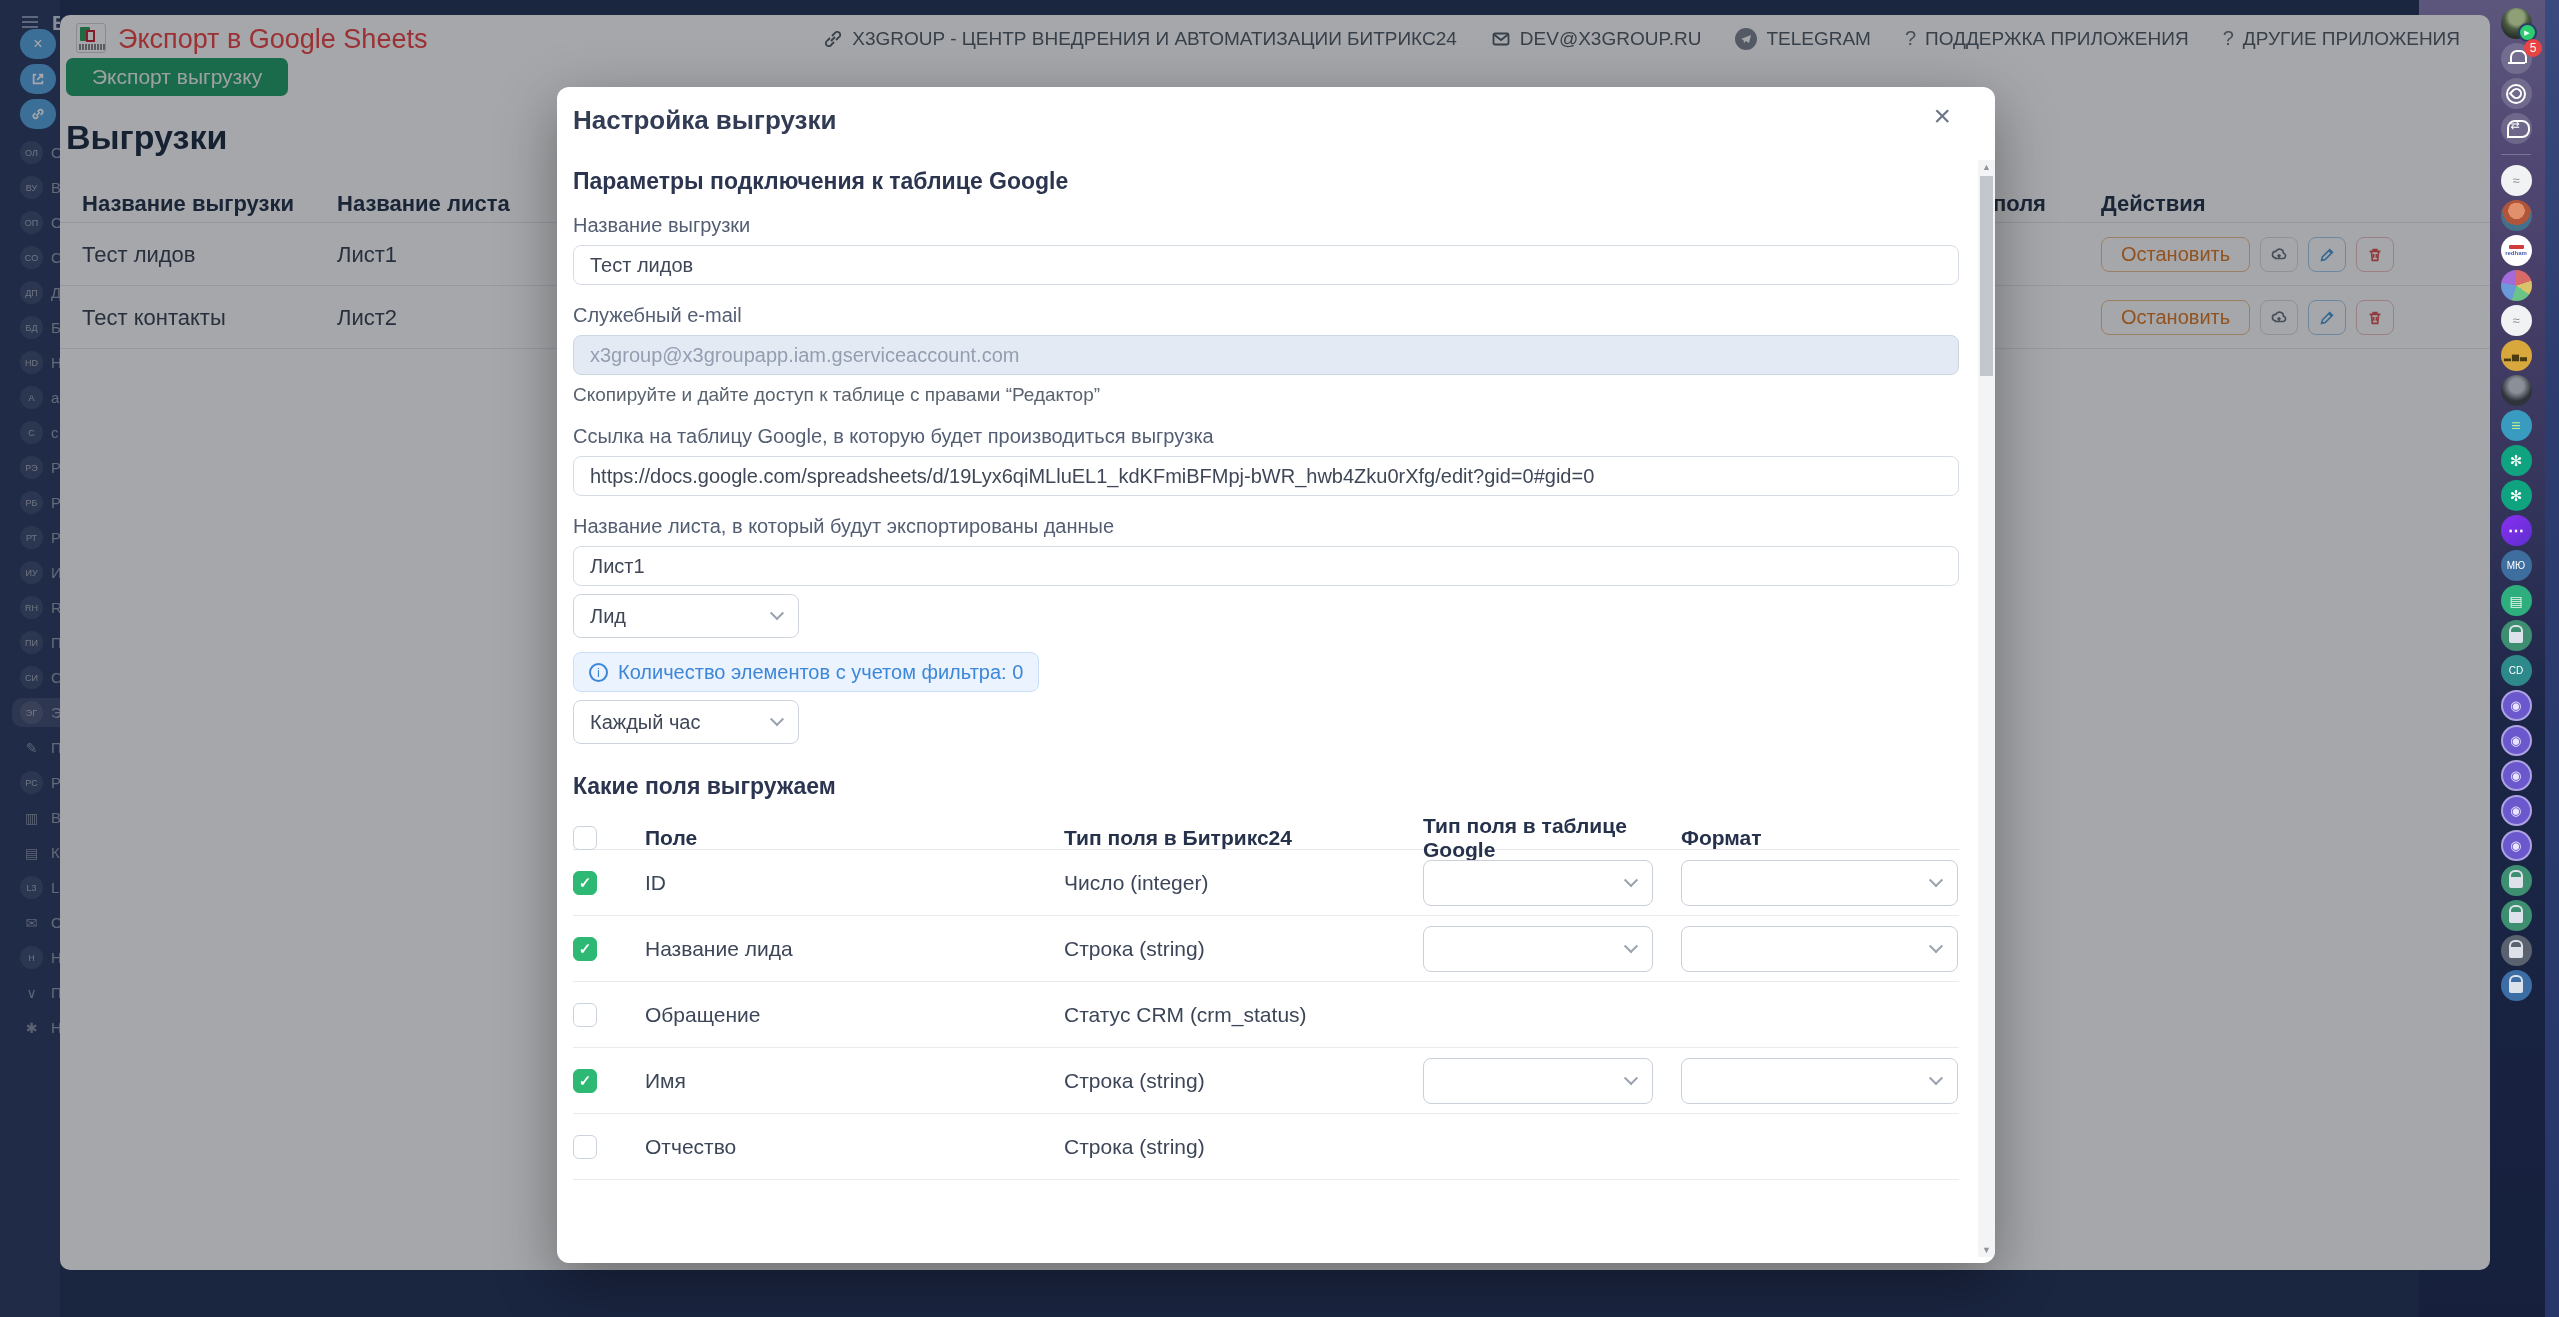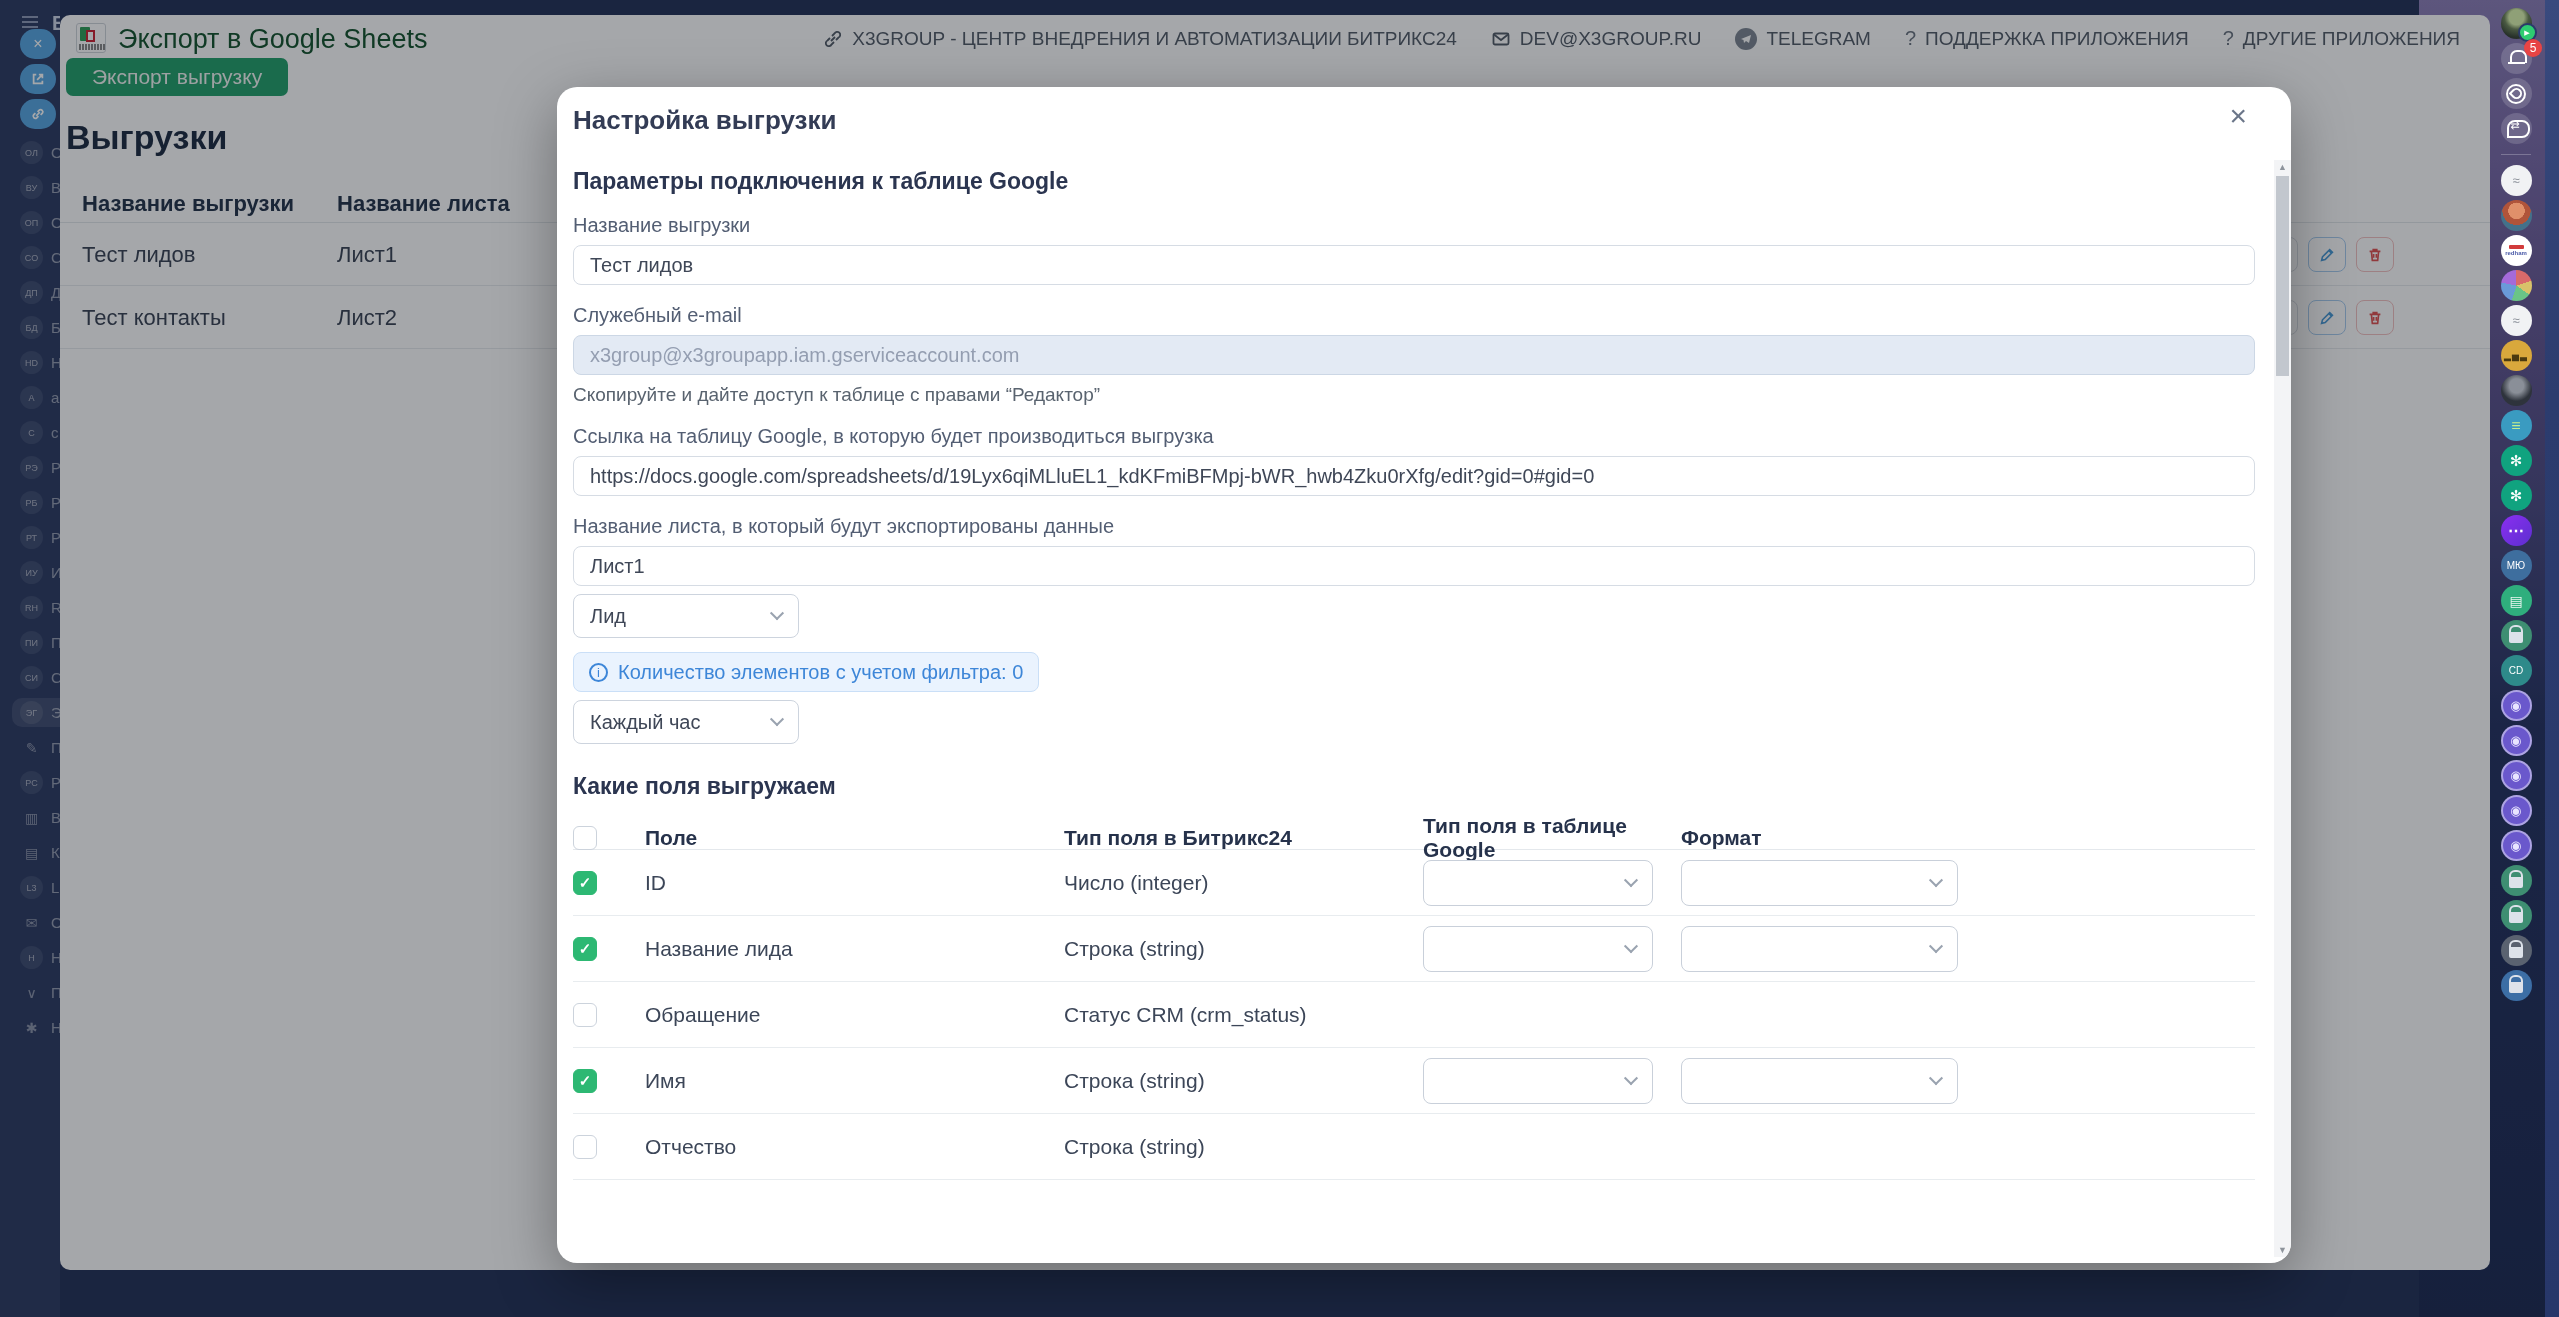--- a/index.html
+++ b/index.html
@@ -34,21 +34,21 @@
   
   .app-card { position:absolute; left:60px; top:15px; width:2430px; height:1255px;
     background:#fff; border-radius:10px; z-index:2; overflow:hidden; }
   .topbar { position:absolute; left:0; top:0; width:100%; height:46px; display:flex; align-items:center; }
   .app-logo { position:absolute; left:16px; top:8px; width:30px; height:30px; background:#fff;
     border:1px solid #cfd4da; border-radius:3px; overflow:hidden; }
   .app-logo .g { position:absolute; left:3px; top:3px; width:10px; height:14px; background:#2f9e57; border-radius:1px; }
   .app-logo .r { position:absolute; left:9px; top:6px; width:9px; height:12px; background:#fff; border:2px solid #c23; }
   .app-logo .cap { position:absolute; left:2px; bottom:2px; width:26px; height:6px;
     background:repeating-linear-gradient(90deg,#888 0 2px,#fff 2px 3px); }
-  .app-title { position:absolute; left:58px; top:9px; font-size:27px; color:#14532d; }
+  .app-title { position:absolute; left:58px; top:9px; font-size:27px; color:#ef4444; }
   .toplinks { position:absolute; right:30px; top:12px; display:flex; align-items:center; gap:34px; }
   .toplink { display:flex; align-items:center; gap:9px; font-size:19px; color:#535c68; cursor:pointer; }
   .toplink svg { width:20px; height:20px; stroke:#535c68; fill:none; stroke-width:1.8; }
   .toplink .qm { font-size:20px; color:#6b7480; }
   .tg-circle { width:22px; height:22px; border-radius:50%; background:#7d8692; display:flex; align-items:center; justify-content:center; }
   .tg-circle svg { width:12px; height:12px; fill:#fff; stroke:none; }
 
   .add-btn { position:absolute; left:6px; top:43px; height:38px; padding:0 26px;
     background:#23a06b; color:#f2f6f3; border:none; border-radius:7px; font-size:21px;
     font-family:inherit; cursor:pointer; }
@@ -70,22 +70,22 @@
     align-items:center; justify-content:center; cursor:pointer; }
   .ico-btn svg { width:18px; height:18px; fill:none; stroke-width:1.8; }
   .ico-cloud { border:1px solid #d9dde2; } .ico-cloud svg { stroke:#6b7280; }
   .ico-edit  { border:1px solid #a8cdf0; } .ico-edit svg { stroke:#4a9bd8; }
   .ico-del   { border:1px solid #f3c1c1; } .ico-del svg { stroke:#e05252; }
 
   
   .dim { position:absolute; inset:0; background:rgba(10,15,25,.37); z-index:5; }
 
   
-  .modal { position:absolute; left:557px; top:87px; width:1734px; height:1176px; background:#fff;
-    border-radius:20px; z-index:10; overflow:hidden; box-shadow:0 18px 60px rgba(0,0,0,.35); }
+  .modal { position:absolute; left:557px; top:87px; width:1438px; height:1176px; background:#fff;
+    border-radius:12px; z-index:10; overflow:hidden; box-shadow:0 18px 60px rgba(0,0,0,.35); }
   .modal-content { position:absolute; inset:0; padding:16px 36px 0 16px; }
   .m-title { font-size:26px; font-weight:600; color:#333c55; line-height:34px; }
   .m-close { position:absolute; top:14px; right:44px; font-size:30px; color:#6b7689;
     background:none; border:none; cursor:pointer; line-height:30px; font-family:inherit; }
   .m-section { margin-top:30px; font-size:23px; font-weight:800; color:#2b3550; line-height:28px; }
   .m-label { margin-top:18px; font-size:20px; color:#535e73; line-height:24px; }
   .m-input { margin-top:8px; width:100%; height:40px; border:1px solid #d6dce4; border-radius:8px;
     padding:0 16px; font-size:20px; color:#3f4757; font-family:inherit; background:#fff; display:block; }
   .m-input.disabled { background:#e3eaf4; border-color:#ccd7e5; color:#949eb1; }
   .m-help { margin-top:9px; font-size:19px; color:#59636f; }

